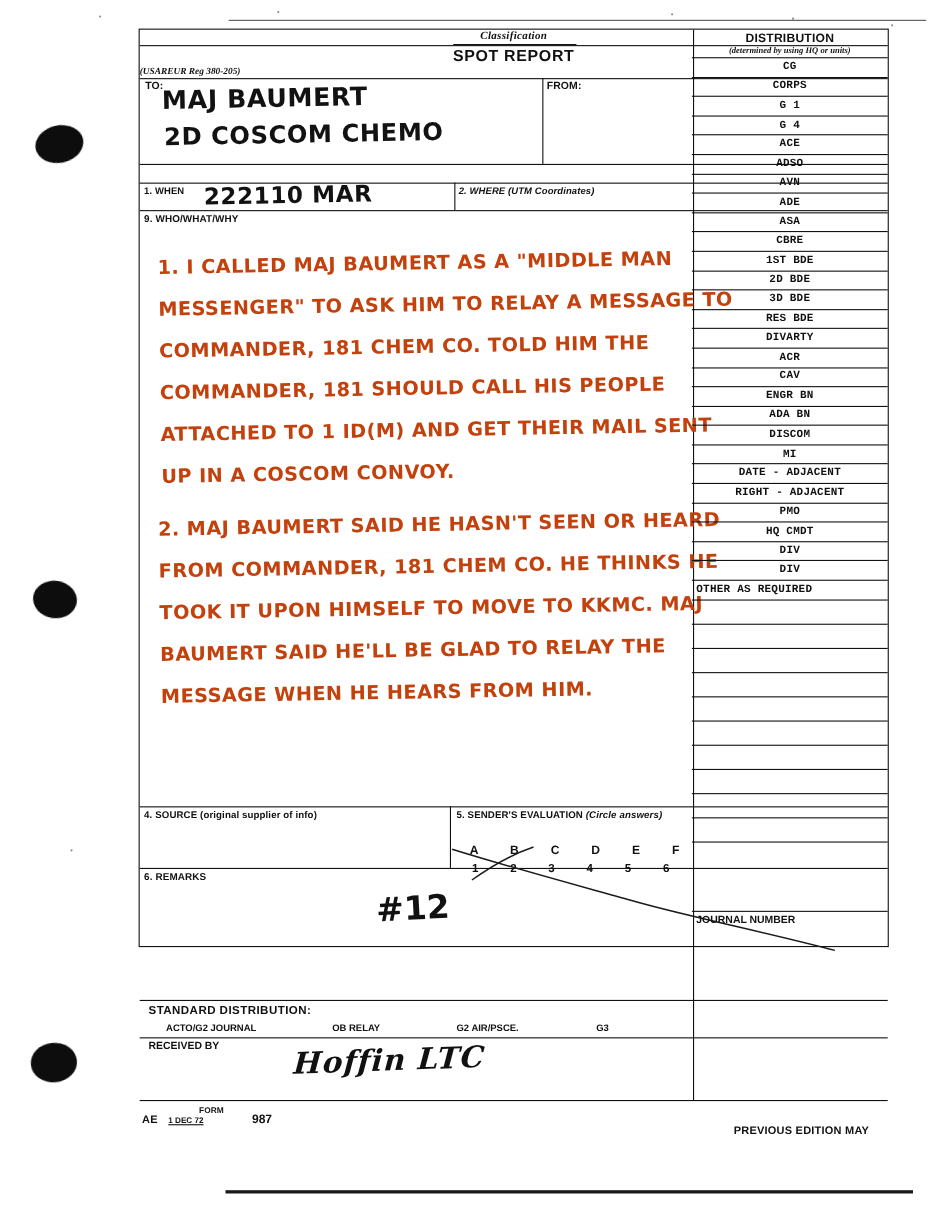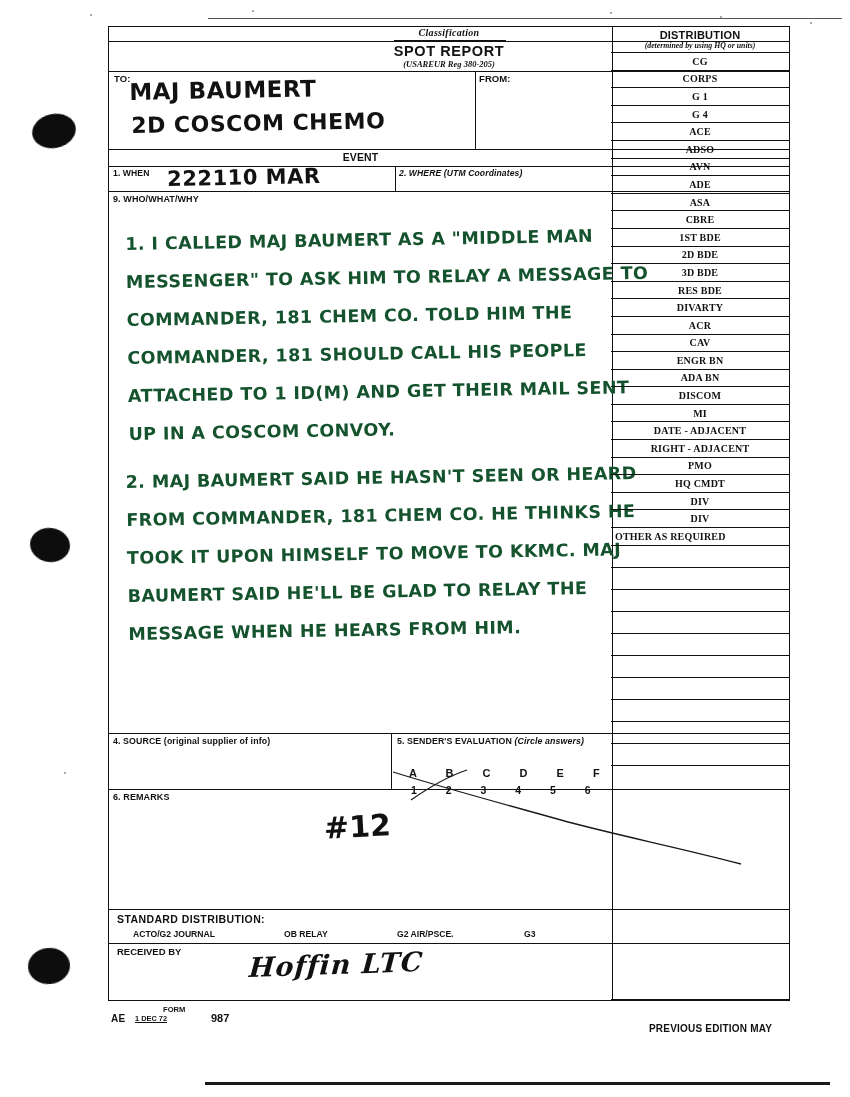--- a/index.html
+++ b/index.html
@@ -38,24 +38,24 @@
   .edge-line {
     position: absolute;
     background: #1a1a1a;
   }
   #top-edge { left: 208px; top: 18px; width: 634px; height: 1px; opacity: .75; }
   #bottom-edge { left: 205px; top: 1082px; width: 625px; height: 3px; }
 
   
   #form {
     position: absolute;
-    left: 108px;
+    left: 126px;
     top: 26px;
     width: 682px;
-    height: 975px;
+    height: 835px;
     border: 1.6px solid #111;
     box-sizing: border-box;
   }
 
   .hline { position: absolute; left: 0; width: 100%; height: 1.3px; background: #111; }
   .vline { position: absolute; top: 0; width: 1.3px; background: #111; }
 
   .lbl {
     position: absolute;
     font-size: 9.5px;
@@ -88,21 +88,21 @@
     left: 0; top: 16px; width: 100%;
     text-align: center;
     font-size: 14.5px;
     font-weight: bold;
     font-family: "Liberation Sans", sans-serif;
     letter-spacing: .6px;
   }
   #subtitle {
     position: absolute;
     left: 0; top: 32px; width: 100%;
-    text-align: center;
+    text-align: left;
     font-size: 8.5px;
     font-weight: bold;
     font-style: italic;
     font-family: "Liberation Serif", serif;
   }
 
   
   .hw {
     font-family: "DejaVu Sans", sans-serif;
     color: #121212;
@@ -130,21 +130,21 @@
 
   
   #body-text {
     position: absolute;
     left: 18px;
     top: 198px;
     width: 530px;
     font-family: "DejaVu Sans", sans-serif;
     font-size: 17.5px;
     font-weight: 600;
-    color: #14532d;
+    color: #c2410c;
     line-height: 38px;
     letter-spacing: .4px;
   }
   #body-text p { margin: 0 0 10px 0; transform: rotate(-1deg); transform-origin: left center; }
 
   #remark-value {
     position: absolute;
     left: 215px; top: 782px;
     font-size: 30px;
     font-family: "DejaVu Sans", sans-serif;
@@ -202,21 +202,21 @@
     text-align: center;
     font-size: 7.8px;
     font-style: italic;
     font-weight: bold;
     font-family: "Liberation Serif", serif;
     padding-bottom: 2px;
   }
   .dist-row {
     height: 17.6px;
     border-top: 1.2px solid #111;
-    font-family: Liberation Serif, serif;
+    font-family: Liberation Mono, monospace;
     font-size: 10px;
     font-weight: bold;
     display: flex;
     align-items: center;
     justify-content: center;
     letter-spacing: .2px;
     box-sizing: border-box;
   }
   .dist-row.left { justify-content: flex-start; padding-left: 4px; }
   .dist-blank { height: 22px; border-top: 1.2px solid #111; box-sizing: border-box; }
@@ -340,21 +340,20 @@
   <div class="vline" style="left:503px;top:0px;height:973px;"></div>
 
   <div id="title">SPOT REPORT</div>
   <div id="subtitle">(USAREUR Reg 380-205)</div>
 
   <div class="lbl" style="left:5px;top:46px;">TO:</div>
   <div class="lbl" style="left:370px;top:46px;">FROM:</div>
   <div class="hw" id="to-line1">MAJ BAUMERT</div>
   <div class="hw" id="to-line2">2D COSCOM CHEMO</div>
 
-  <div class="lbl" style="left:0;top:124px;width:503px;text-align:center;font-size:10.5px;">EVENT</div>
 
   <div class="lbl" style="left:4px;top:141px;font-size:8.6px;">1. WHEN</div>
   <div class="lbl lbl-it" style="left:290px;top:141px;font-size:8.6px;">2. WHERE (UTM Coordinates)</div>
   <div class="hw" id="when-value">222110 MAR</div>
 
   <div class="lbl" style="left:4px;top:167px;font-size:9px;">9. WHO/WHAT/WHY</div>
 
   <div id="body-text">
     <p>1. I CALLED MAJ BAUMERT AS A "MIDDLE MAN MESSENGER" TO ASK HIM TO RELAY A MESSAGE TO COMMANDER, 181 CHEM CO. TOLD HIM THE COMMANDER, 181 SHOULD CALL HIS PEOPLE ATTACHED TO 1 ID(M) AND GET THEIR MAIL SENT UP IN A COSCOM CONVOY.</p>
     <p>2. MAJ BAUMERT SAID HE HASN'T SEEN OR HEARD FROM COMMANDER, 181 CHEM CO. HE THINKS HE TOOK IT UPON HIMSELF TO MOVE TO KKMC. MAJ BAUMERT SAID HE'LL BE GLAD TO RELAY THE MESSAGE WHEN HE HEARS FROM HIM.</p>
@@ -428,16 +427,17 @@
         <div class="dist-blank"></div>
         <div class="dist-blank"></div>
         <div class="dist-blank"></div>
         <div class="dist-blank"></div>
         <div class="dist-blank"></div>
         <div class="dist-blank"></div>
         <div class="dist-blank"></div>
         <div class="dist-blank"></div>
       </div>
     <div id="dist-bottom">
+      <div class="dist-foot">JOURNAL NUMBER</div>
     </div>
   </div>
 
 </div>
 
 </body></html>

